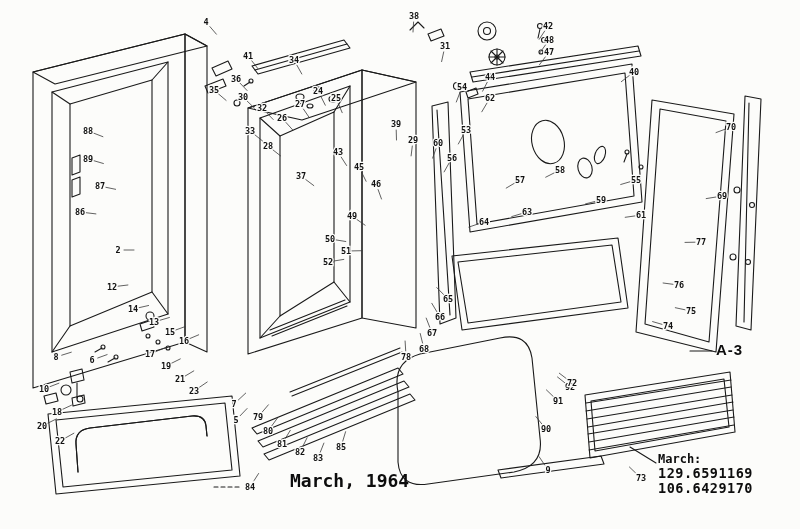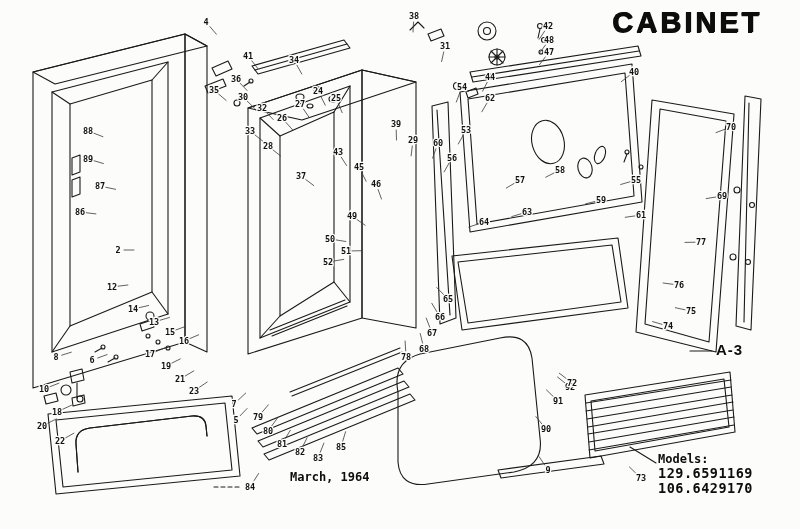--- a/index.html
+++ b/index.html
@@ -18,21 +18,21 @@
     font-size:8.5px;font-weight:bold;fill:#111;
     text-anchor:middle;stroke:#fcfcfa;stroke-width:2.5px;paint-order:stroke;
   }
   .overlay{position:absolute;color:#0d0d0d;white-space:nowrap;}
   .title-block{right:38px;top:8px;text-align:right;line-height:1.0;
     font-weight:900;font-size:29px;letter-spacing:3px;
     text-shadow:1px 0 #0d0d0d, 0 1px #0d0d0d;}
   .title-block .l2{margin-top:2px;}
   .page-ref{left:716px;top:341px;font-weight:bold;font-size:15px;letter-spacing:1px;}
   .date-label{left:290px;top:470px;font-family:"DejaVu Sans Mono",monospace;
-    font-weight:bold;font-size:12px;}
+    font-weight:bold;font-size:18px;}
   .models-block{left:658px;top:453px;font-family:"DejaVu Sans Mono",monospace;
     font-weight:bold;line-height:1.1;}
   .models-block .mlabel{font-size:12px;}
   .models-block .mnum{font-size:13.5px;letter-spacing:.5px;}
 </style>
 </head>
 <body>
 
 <svg id="art" width="800" height="529" viewBox="0 0 800 529">
   <defs>
@@ -373,24 +373,23 @@
       <line x1="636.6" y1="473.9" x2="629.4" y2="467.0" class="leader"></line>
       <text x="641" y="480.5" class="callout">73</text>
       <line x1="238.4" y1="399.9" x2="245.7" y2="393.1" class="leader"></line>
       <text x="234" y="406.5" class="callout">7</text>
       <line x1="240.2" y1="415.7" x2="247.1" y2="408.5" class="leader"></line>
       <text x="236" y="422.5" class="callout">5</text>
     </g>
 </svg>
 
 <div class="overlay title-block">
-  <div class="l1">CABINET</div>
 </div>
 
 <div class="overlay page-ref">A-3</div>
 
 <div class="overlay date-label">March, 1964</div>
 
 <div class="overlay models-block">
-  <div class="mlabel">Models:</div>
+  <div class="mlabel">March:</div>
   <div class="mnum">129.6591169</div>
   <div class="mnum">106.6429170</div>
 </div>
 
 </body></html>

